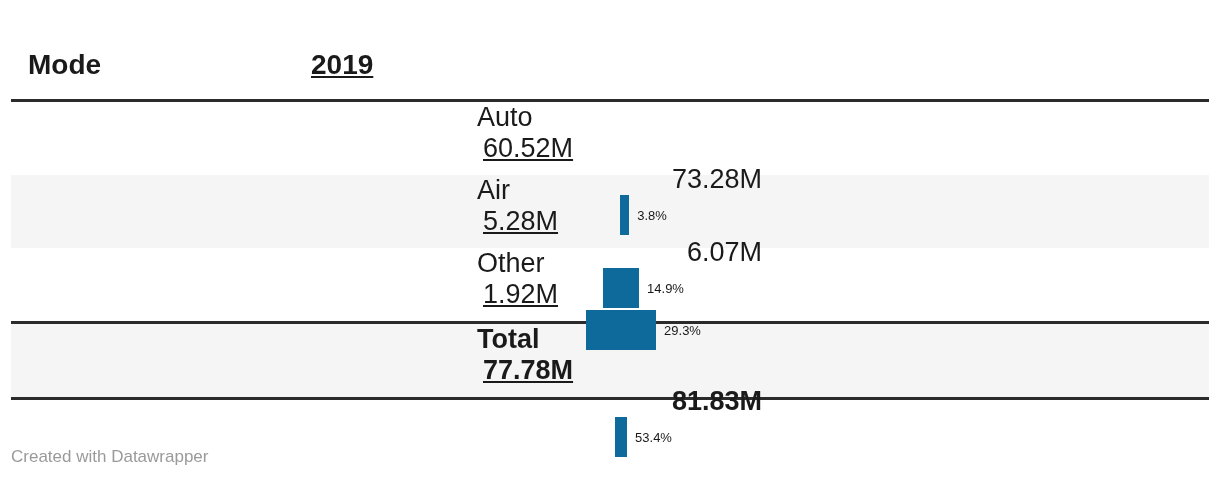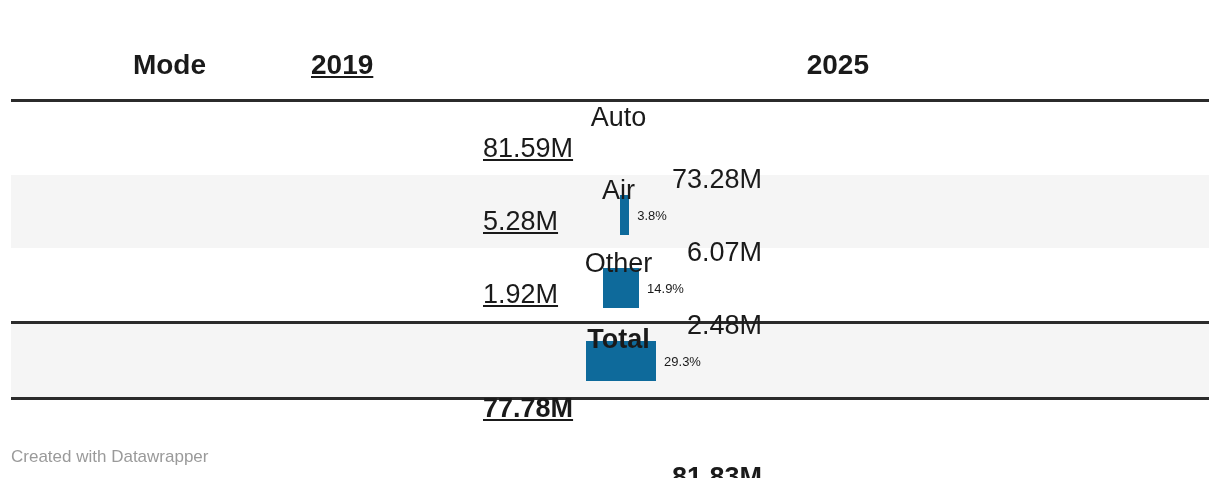--- a/index.html
+++ b/index.html
@@ -11,66 +11,64 @@
   }
   *{margin:0;padding:0;box-sizing:border-box;}
   html,body{width:1220px;height:478px;background:#ffffff;overflow:hidden;}
   body{font-family:"Liberation Sans","DejaVu Sans",sans-serif;color:var(--text);}
   .wrap{width:1198px;margin:0 11px;padding-top:30px;}
   .row{display:flex;align-items:center;}
   .hdr{height:69px;font-weight:700;font-size:28px;}
   .hdr-rule{height:3px;background:var(--rule);}
   .data-row{height:73px;font-size:27px;flex-direction:column;}
   .data-row.striped{background:var(--stripe);}
-  .total-row{background:var(--stripe);border-top:3px solid var(--rule);border-bottom:3px solid var(--rule);height:79px;gap:38px;}
+  .total-row{background:var(--stripe);border-top:3px solid var(--rule);border-bottom:3px solid var(--rule);height:79px;}
   .total-row .c-mode,.total-row .c-2019,.total-row .c-2025{font-weight:700;}
-  .c-mode{width:300px;padding-left:17px;text-align:center;}
+  .c-mode{width:300px;padding-left:17px;text-align:left;}
   .c-2019{width:254px;text-align:left;text-decoration:underline;}
   .c-2025{width:304px;text-align:right;}
   .c-growth{flex:1;padding-left:67px;display:flex;align-items:center;}
   .gbar{height:40px;background:var(--bar);flex:0 0 auto;}
   .glabel{font-size:13px;font-weight:400;margin-left:8px;color:var(--text);}
   .footer{margin-top:46px;padding-left:0;font-size:17px;line-height:22px;color:var(--muted);}
 </style>
 </head>
 <body>
 
 <div class="wrap">
 
   <div class="row hdr">
     <div class="c-mode">Mode</div>
     <div class="c-2019">2019</div>
-    <div class="c-2025">2025</div>
   </div>
   <div class="hdr-rule"></div>
 
   <div class="row data-row">
     <div class="c-mode">Auto</div>
-    <div class="c-2019">81.59M</div>
+    <div class="c-2019">60.52M</div>
     <div class="c-2025">73.28M</div>
     <div class="c-growth">
       <div class="gbar" style="width: 9px; background: rgb(14, 106, 155);"></div>
       <span class="glabel">3.8%</span>
     </div>
   </div>
 
   <div class="row data-row striped">
     <div class="c-mode">Air</div>
     <div class="c-2019">5.28M</div>
     <div class="c-2025">6.07M</div>
     <div class="c-growth">
       <div class="gbar" style="width: 36px; background: rgb(14, 106, 155);"></div>
       <span class="glabel">14.9%</span>
     </div>
   </div>
 
   <div class="row data-row">
     <div class="c-mode">Other</div>
     <div class="c-2019">1.92M</div>
-    <div class="c-2025">2.48M</div>
     <div class="c-growth">
       <div class="gbar" style="width: 70px; background: rgb(14, 106, 155);"></div>
       <span class="glabel">29.3%</span>
     </div>
   </div>
 
   <div class="row data-row total-row">
     <div class="c-mode">Total</div>
     <div class="c-2019">77.78M</div>
     <div class="c-2025">81.83M</div>

